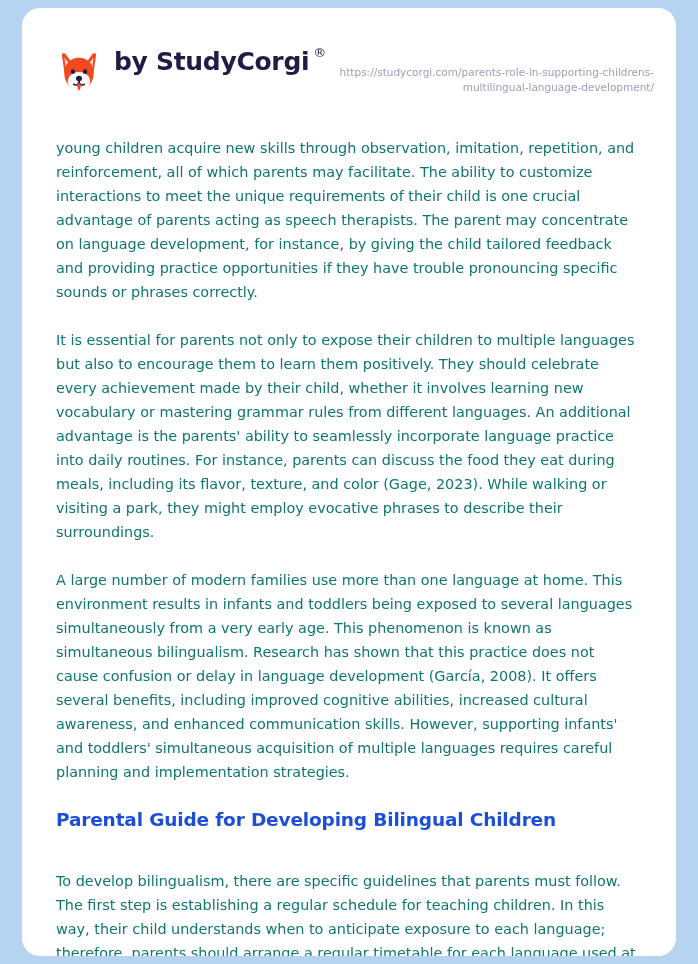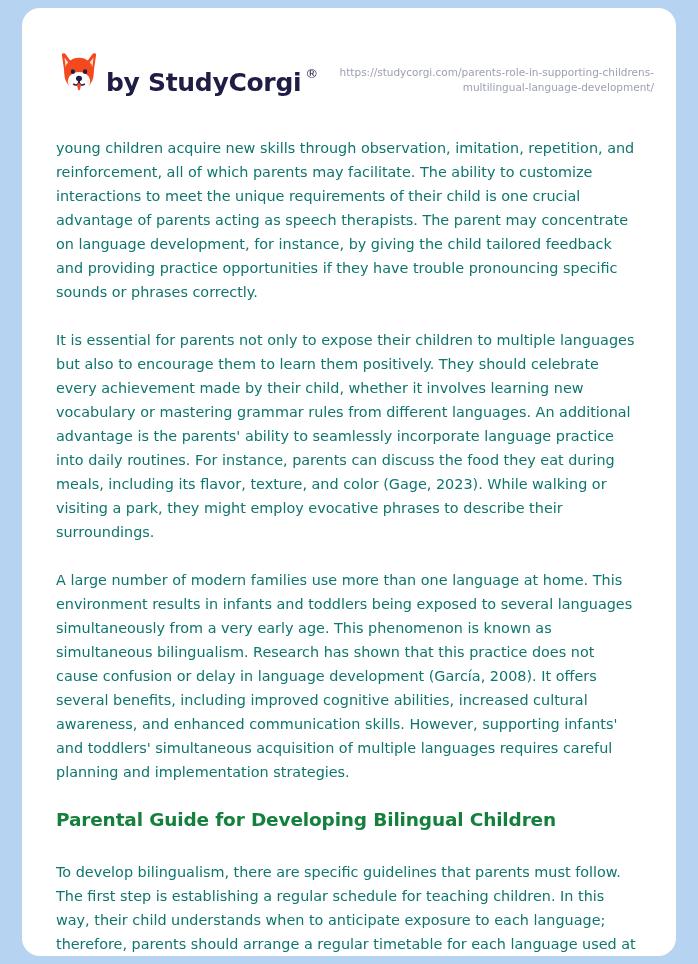--- a/index.html
+++ b/index.html
@@ -31,22 +31,22 @@
     position: relative;
     height: 128px;
     padding: 0 22px 0 34px;
     display: flex;
     align-items: center;
     justify-content: space-between;
   }
 
   .brand {
     display: flex;
-    align-items: flex-end;
-    gap: 4px;
+    align-items: flex-start;
+    gap: 12px;
     flex: 0 0 auto;
   }
 
   .brand-logo {
     width: 46px;
     height: 46px;
     display: block;
     flex: 0 0 auto;
   }
 
@@ -107,24 +107,24 @@
     font-size: 14.4px;
     line-height: 24px;
     color: #0f766e;
     margin-bottom: 24px;
     text-align: left;
   }
 
   .article h2 {
     font-size: 18.5px;
     font-weight: bold;
-    color: #15803d;
+    color: #1d4ed8;
     line-height: 1.35;
     margin-top: 16px;
-    margin-bottom: 27px;
+    margin-bottom: 36px;
     letter-spacing: -0.15px;
   }
 
   .article p:last-child { margin-bottom: 0; }
 </style>
 </head>
 <body>
 
 <div class="page-card">
 

